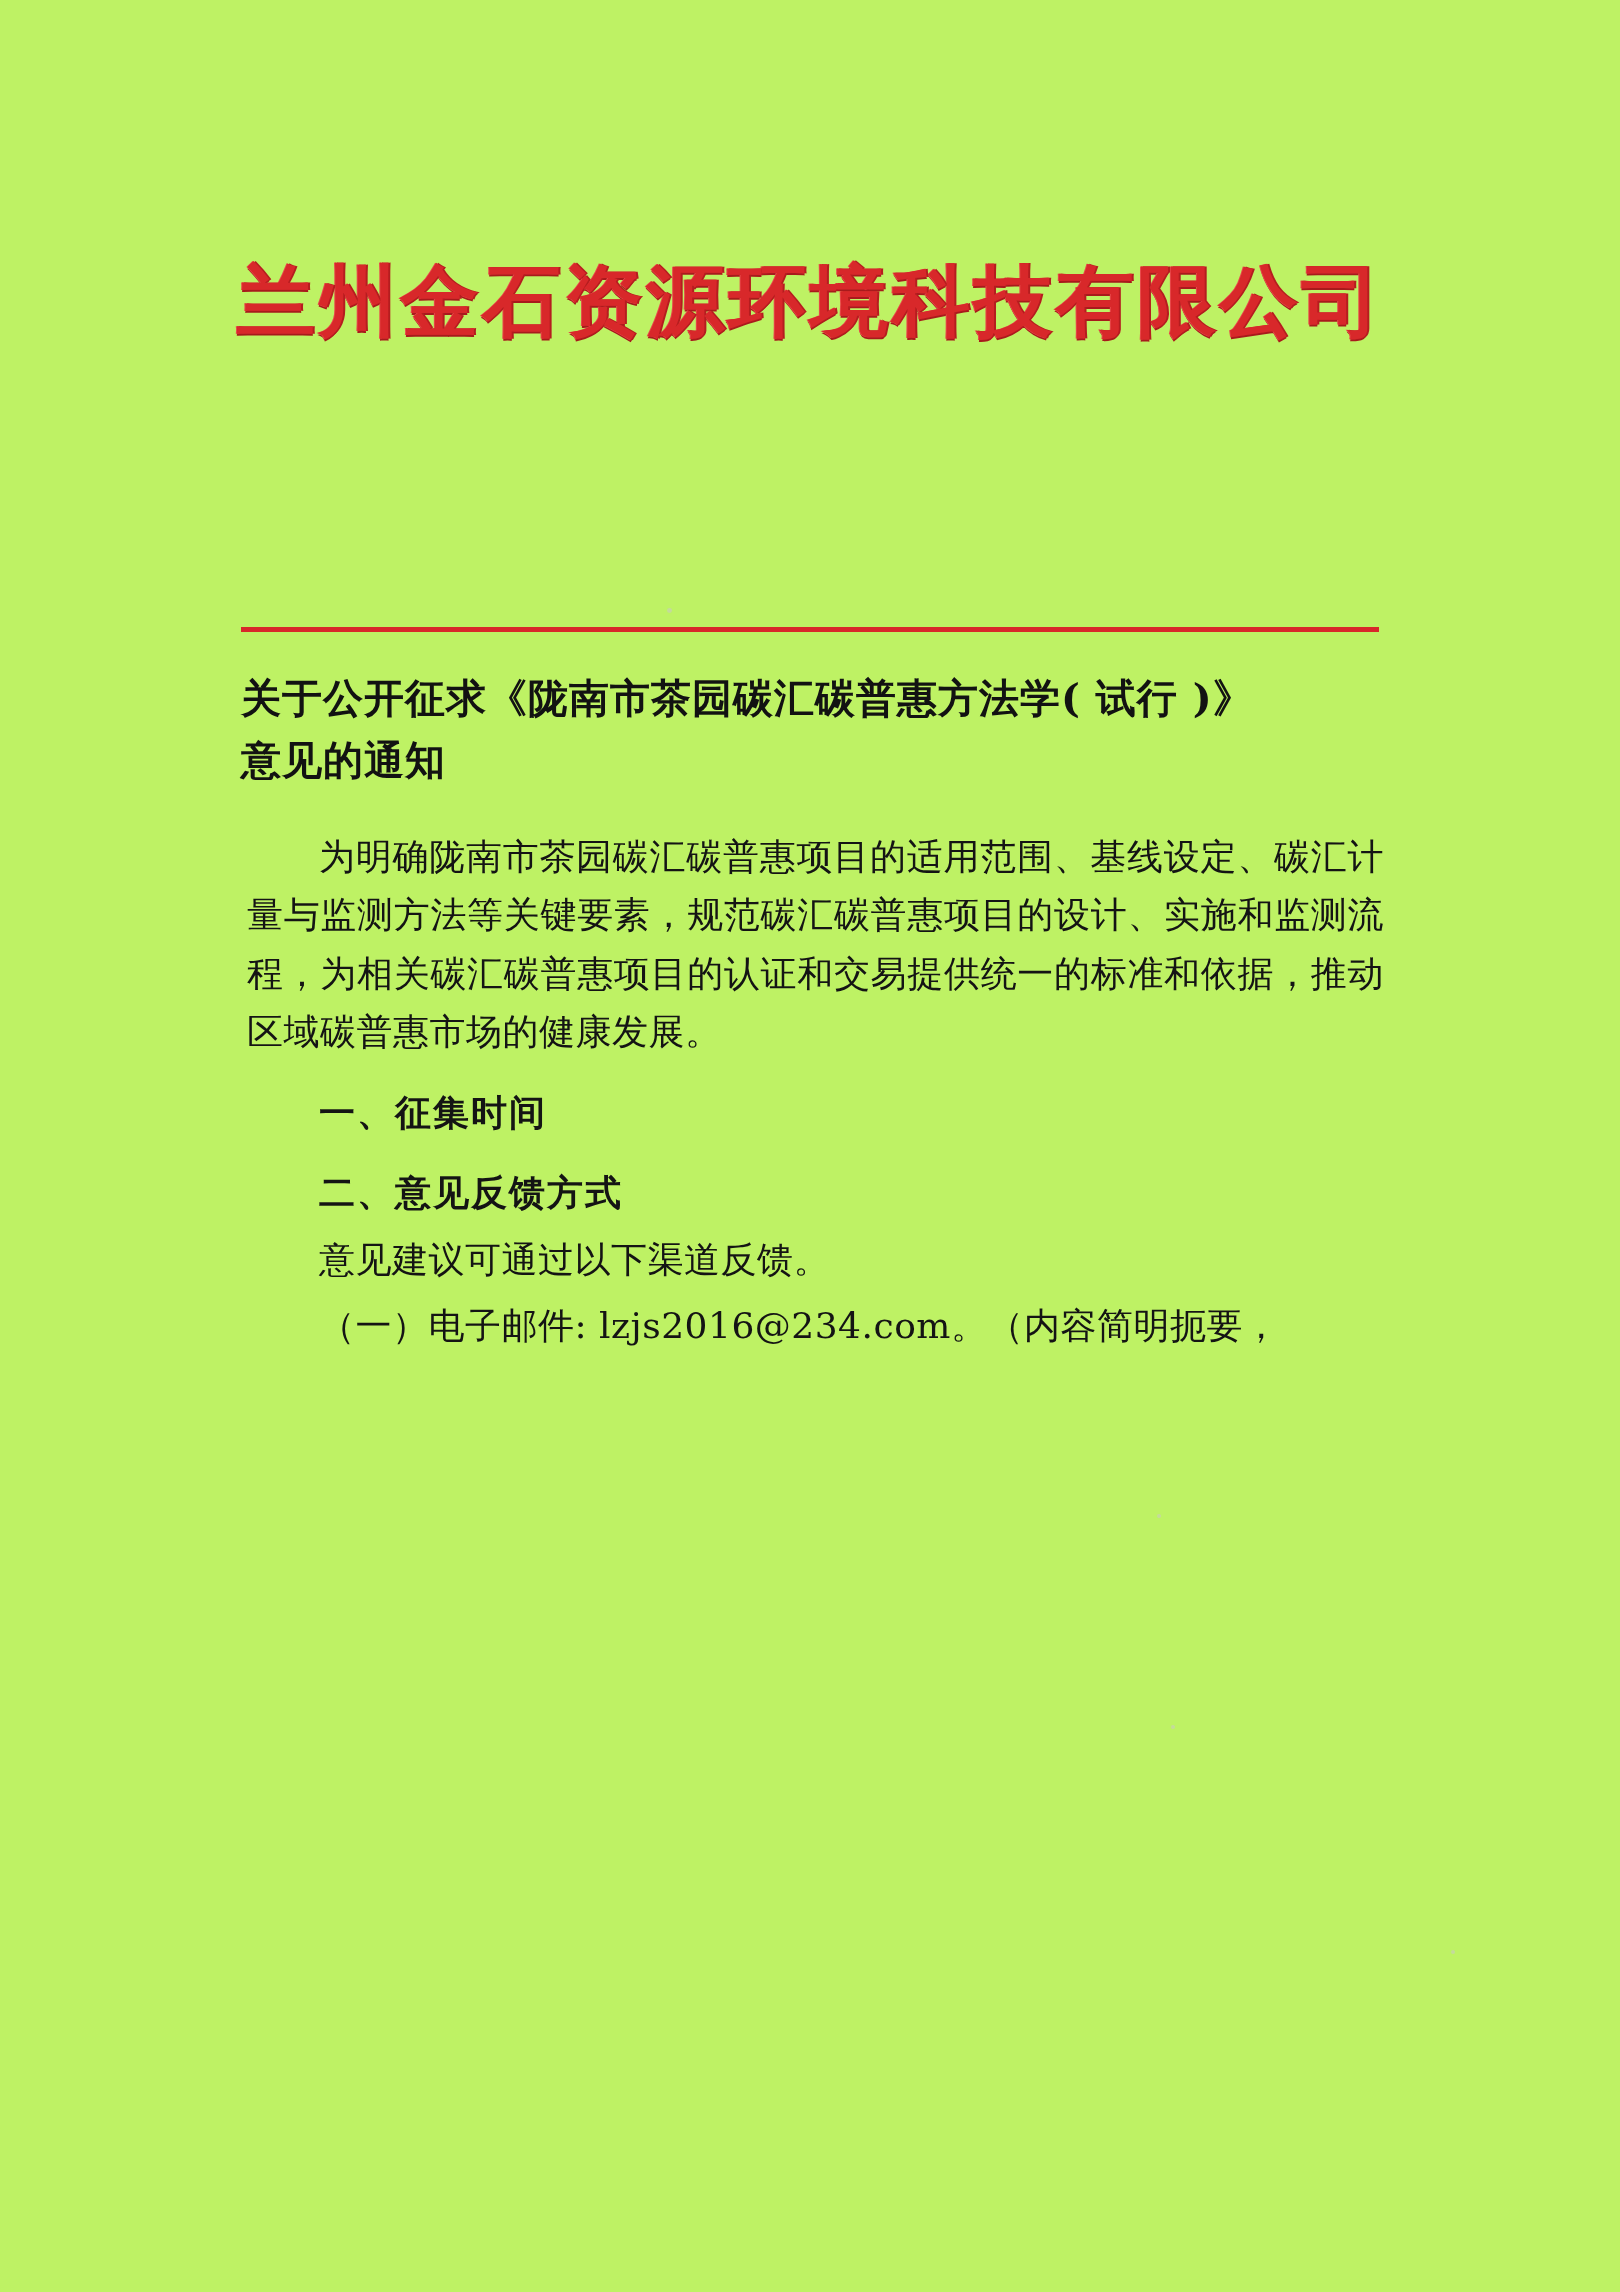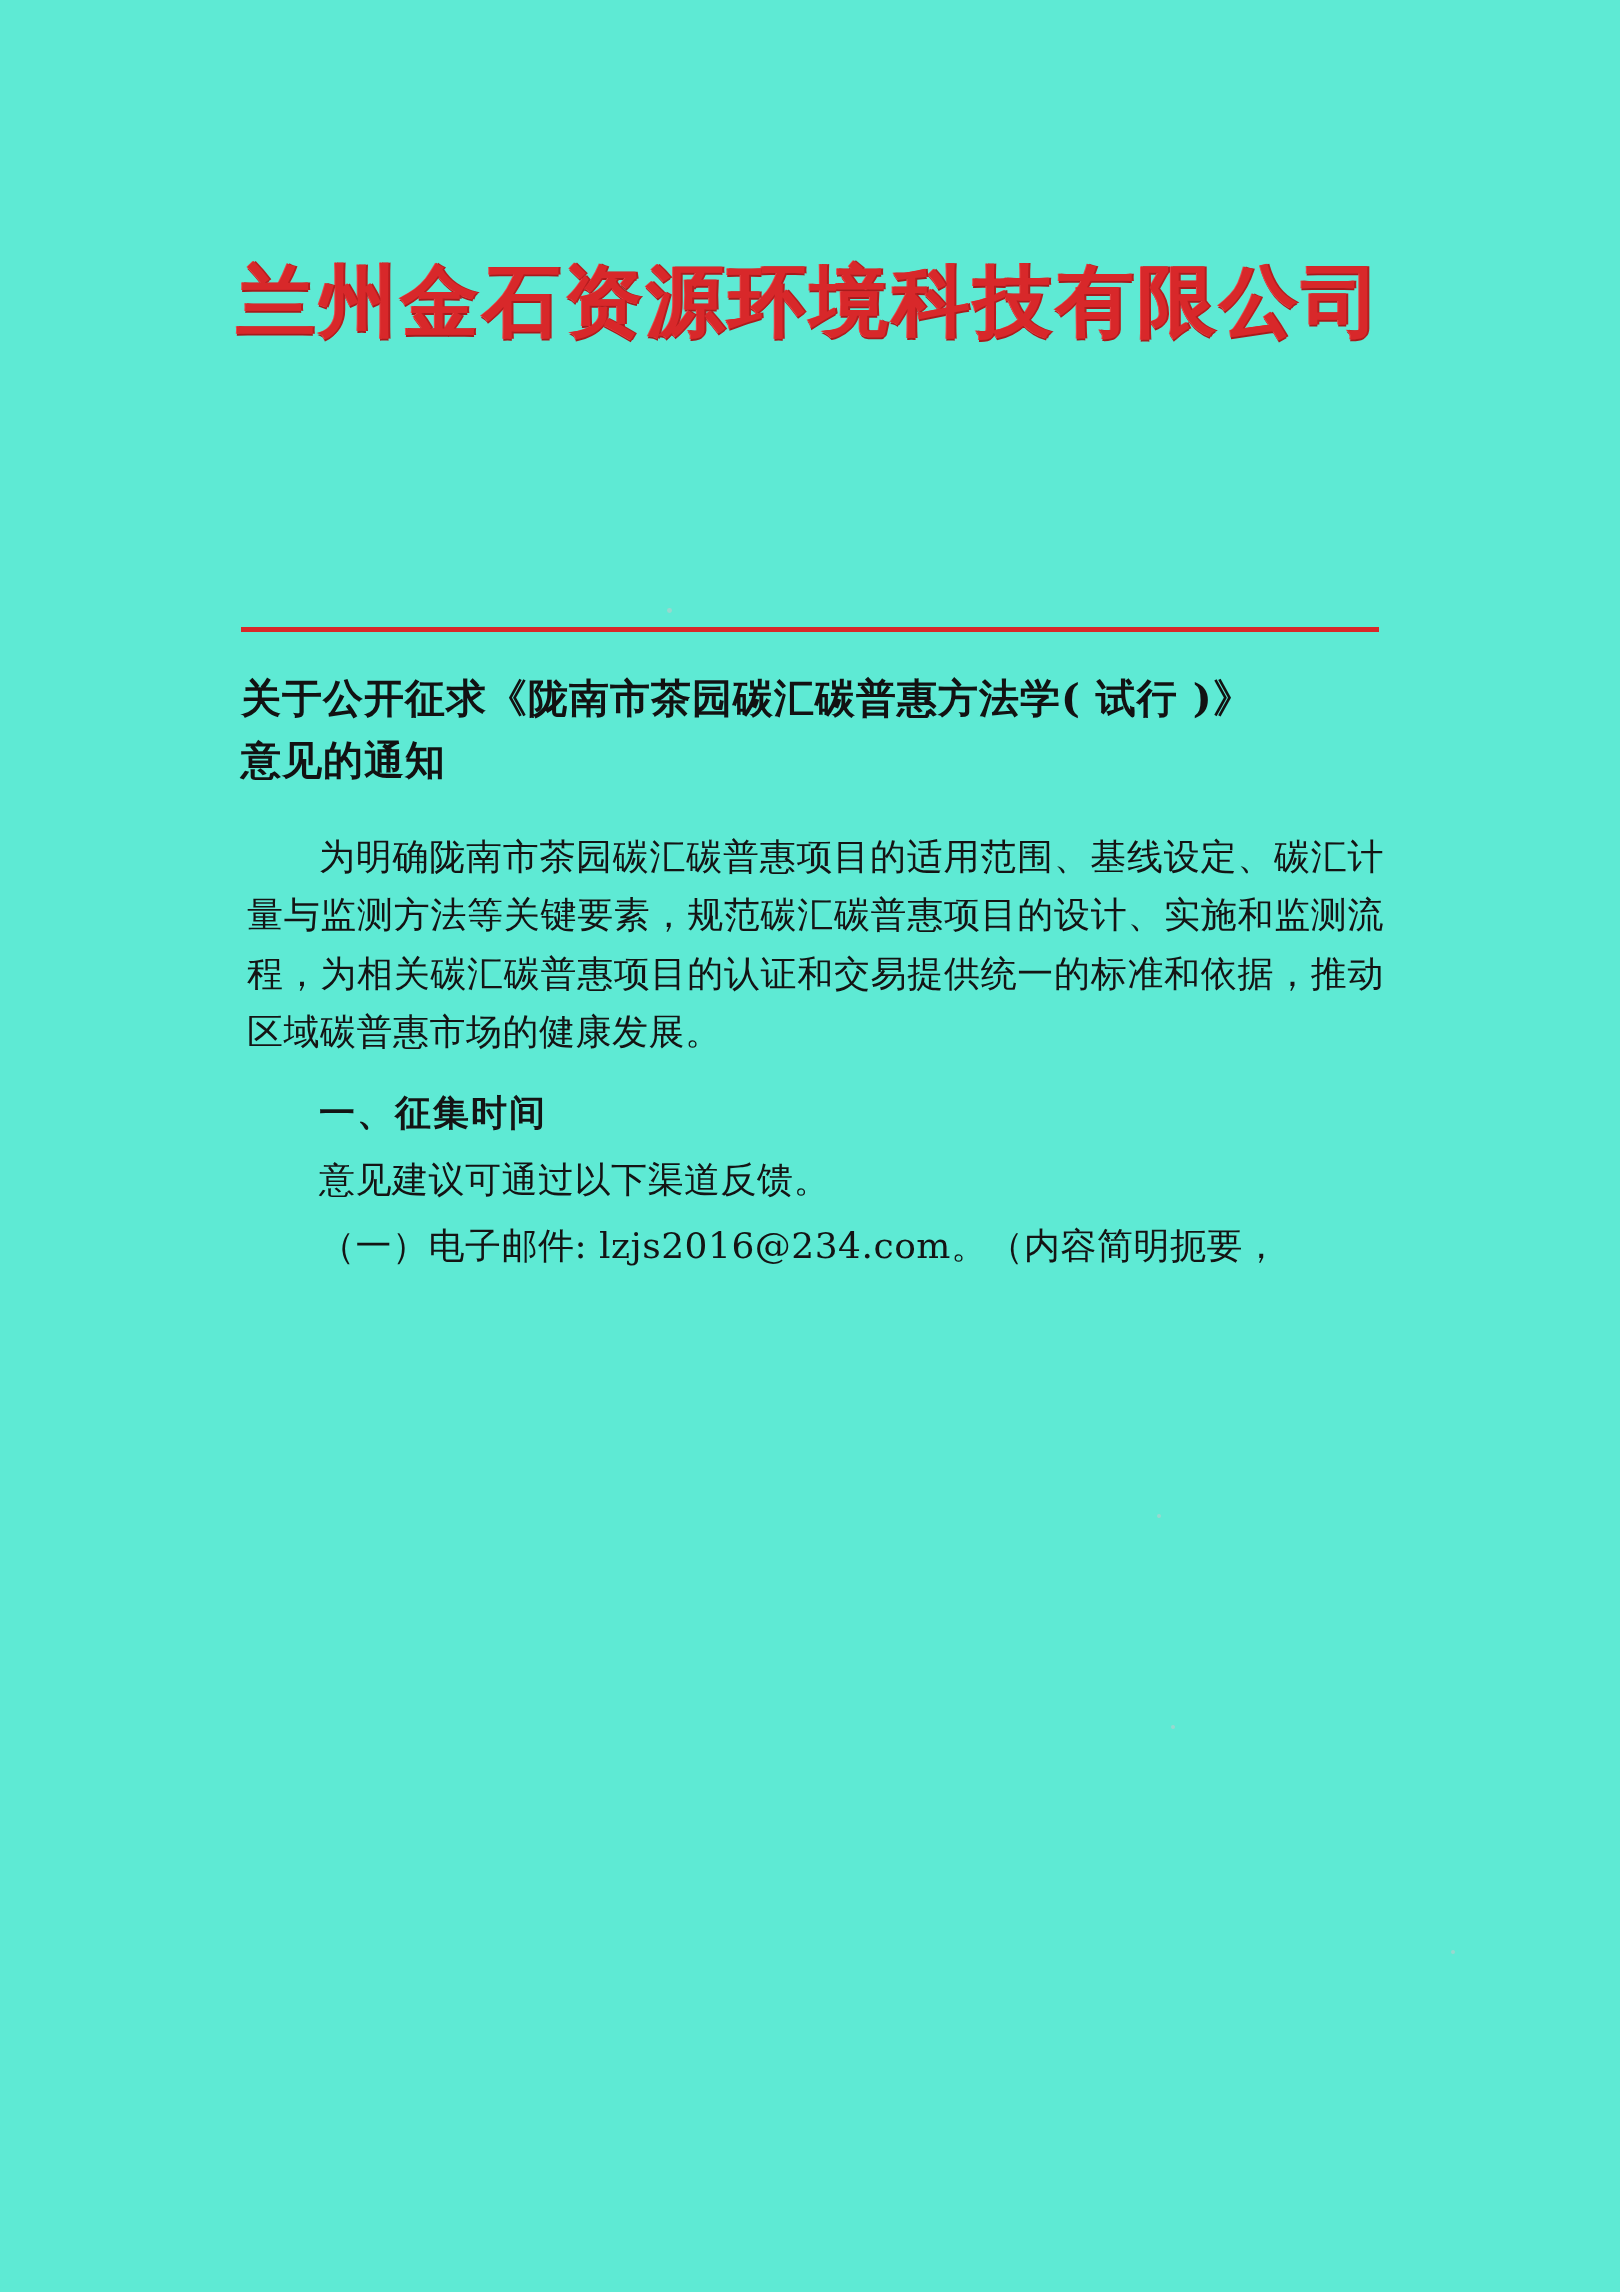--- a/index.html
+++ b/index.html
@@ -12,21 +12,21 @@
     height: 2293px;
     font-family: "DejaVu Serif", "Liberation Serif", serif;
     color: #111111;
     position: relative;
     overflow: hidden;
   }
   .page {
     position: relative;
     width: 1620px;
     height: 2293px;
-    background: #5eead4;
+    background: #bef264;
     box-sizing: border-box;
   }
   .letterhead {
     position: absolute;
     top: 250px;
     left: 0;
     width: 100%;
     text-align: center;
   }
   .letterhead-title {
@@ -120,20 +120,21 @@
   </div>
 
   <div class="body-text">
 
     <p class="para">为明确陇南市茶园碳汇碳普惠项目的适用范围、基线设定、碳汇计量与监测方法等关键要素，规范碳汇碳普惠项目的设计、实施和监测流程，为相关碳汇碳普惠项目的认证和交易提供统一的标准和依据，推动区域碳普惠市场的健康发展。</p>
 
 
     <p class="heading">一、征集时间</p>
 
 
+    <p class="heading">二、意见反馈方式</p>
 
     <p class="plain">意见建议可通过以下渠道反馈。</p>
 
     <p class="item">（一）电子邮件: lzjs2016@234.com。（内容简明扼要，</p>
 
   </div>
 
   <div class="scan-speck" style="left:667px;top:608px;width:4.9px;height:4.9px;"></div>
   <div class="scan-speck" style="left:1157px;top:1514px;width:3.9px;height:3.9px;"></div>
   <div class="scan-speck" style="left:1171px;top:1725px;width:3.9px;height:3.9px;"></div>

